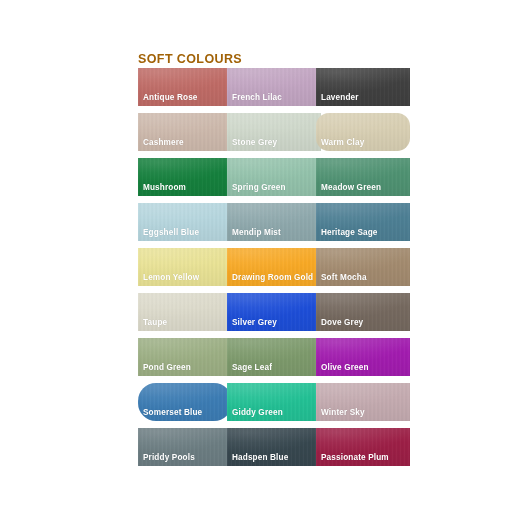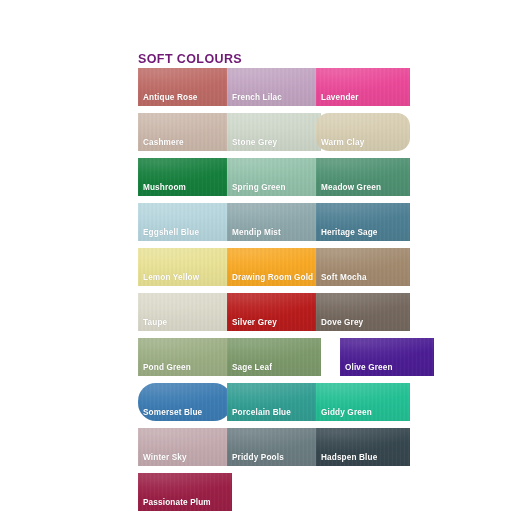--- a/index.html
+++ b/index.html
@@ -20,21 +20,21 @@
     height: 525px;
     background: #ffffff;
   }
   #chart-title {
     position: absolute;
     left: 138px;
     top: 52px;
     font-size: 12.5px;
     font-weight: bold;
     letter-spacing: 0.4px;
-    color: #701a75;
+    color: #a16207;
     white-space: nowrap;
   }
   #swatch-grid {
     position: absolute;
     left: 138px;
     top: 68px;
     width: 270px;
     display: grid;
     grid-template-columns: 82px 82px 82px;
     grid-auto-rows: 38px;
@@ -94,21 +94,21 @@
       <div class="swatch" style="background: rgb(191, 107, 102);">
         <div class="swatch-texture"></div>
         <div class="swatch-sheen"></div>
         <div class="swatch-label">Antique Rose</div>
       </div>
       <div class="swatch" style="background: rgb(194, 165, 194);">
         <div class="swatch-texture"></div>
         <div class="swatch-sheen"></div>
         <div class="swatch-label">French Lilac</div>
       </div>
-      <div class="swatch" style="background: #ec4899;">
+      <div class="swatch" style="background: #404040;">
         <div class="swatch-texture"></div>
         <div class="swatch-sheen"></div>
         <div class="swatch-label">Lavender</div>
       </div>
       <div class="swatch" style="background: rgb(205, 185, 172);">
         <div class="swatch-texture"></div>
         <div class="swatch-sheen"></div>
         <div class="swatch-label">Cashmere</div>
       </div>
       <div class="swatch" style="background: rgb(207, 216, 203);">
@@ -164,54 +164,49 @@
       <div class="swatch" style="background: rgb(163, 139, 111); padding-left: 24px;">
         <div class="swatch-texture"></div>
         <div class="swatch-sheen"></div>
         <div class="swatch-label">Soft Mocha</div>
       </div>
       <div class="swatch" style="background: rgb(220, 218, 203);">
         <div class="swatch-texture"></div>
         <div class="swatch-sheen"></div>
         <div class="swatch-label">Taupe</div>
       </div>
-      <div class="swatch" style="background: #b91c1c;">
+      <div class="swatch" style="background: #1d4ed8;">
         <div class="swatch-texture"></div>
         <div class="swatch-sheen"></div>
         <div class="swatch-label">Silver Grey</div>
       </div>
       <div class="swatch" style="background: rgb(117, 105, 95);">
         <div class="swatch-texture"></div>
         <div class="swatch-sheen"></div>
         <div class="swatch-label">Dove Grey</div>
       </div>
       <div class="swatch" style="background: rgb(156, 175, 132);">
         <div class="swatch-texture"></div>
         <div class="swatch-sheen"></div>
         <div class="swatch-label">Pond Green</div>
       </div>
       <div class="swatch" style="background: rgb(125, 154, 108);">
         <div class="swatch-texture"></div>
         <div class="swatch-sheen"></div>
         <div class="swatch-label">Sage Leaf</div>
       </div>
-      <div class="swatch" style="background: #4c1d95; margin-left: 24px;">
+      <div class="swatch" style="background: #a21caf;">
         <div class="swatch-texture"></div>
         <div class="swatch-sheen"></div>
         <div class="swatch-label">Olive Green</div>
       </div>
       <div class="swatch" style="background: rgb(60, 124, 180); border-radius: 18px;">
         <div class="swatch-texture"></div>
         <div class="swatch-sheen"></div>
         <div class="swatch-label">Somerset Blue</div>
-      </div>
-      <div class="swatch" style="background: rgb(51, 158, 147);">
-        <div class="swatch-texture"></div>
-        <div class="swatch-sheen"></div>
-        <div class="swatch-label">Porcelain Blue</div>
       </div>
       <div class="swatch" style="background: rgb(35, 193, 149);">
         <div class="swatch-texture"></div>
         <div class="swatch-sheen"></div>
         <div class="swatch-label">Giddy Green</div>
       </div>
       <div class="swatch" style="background: rgb(196, 171, 176);">
         <div class="swatch-texture"></div>
         <div class="swatch-sheen"></div>
         <div class="swatch-label">Winter Sky</div>

